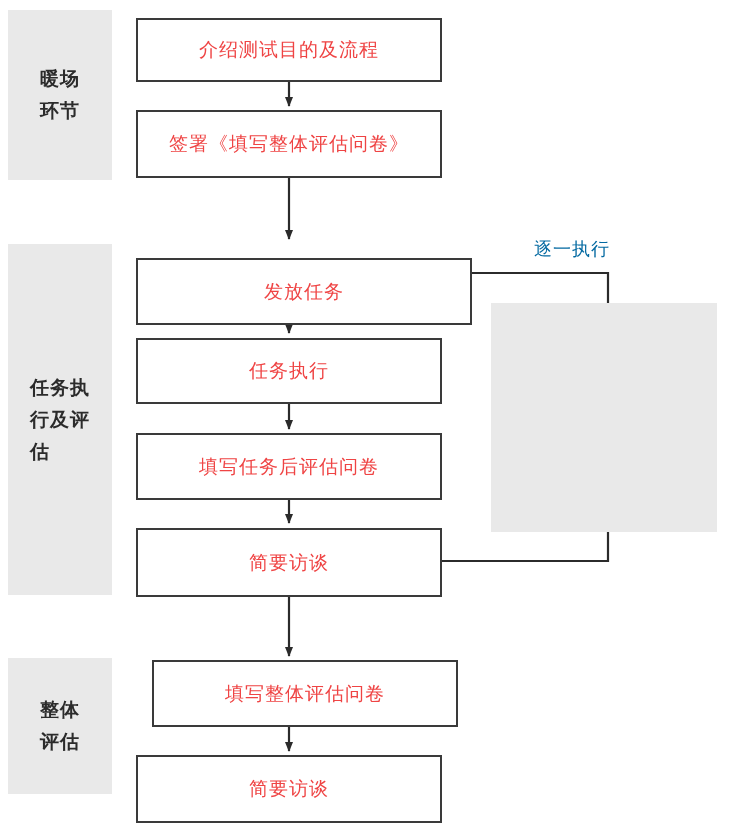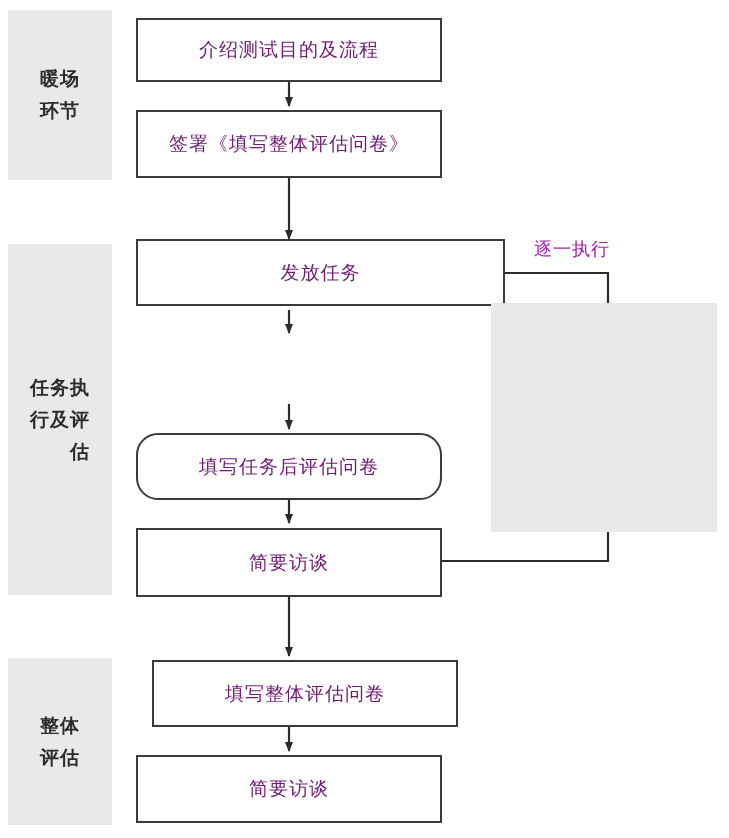--- a/index.html
+++ b/index.html
@@ -21,52 +21,52 @@
     top: 0;
     width: 729px;
     height: 838px;
   }
   .stage-label {
     position: absolute;
     background: #e9e9e9;
     display: flex;
     align-items: center;
     justify-content: center;
-    text-align: right;
+    text-align: left;
     font-weight: bold;
     font-size: 19px;
     line-height: 32px;
     color: #2b2b2b;
     letter-spacing: 1px;
     box-sizing: border-box;
     padding: 0 6px;
   }
   .flow-box {
     position: absolute;
     background: #ffffff;
     border: 2px solid #3a3a3a;
     display: flex;
     align-items: center;
     justify-content: center;
     text-align: center;
     font-size: 19px;
-    color: #701a75;
+    color: #ef4444;
     box-sizing: border-box;
     letter-spacing: 1px;
   }
   .task-panel {
     position: absolute;
     background: #e9e9e9;
     box-sizing: border-box;
     padding: 11px;
   }
   .loop-label {
     position: absolute;
     font-size: 18px;
-    color: #a21caf;
+    color: #0369a1;
     white-space: nowrap;
     letter-spacing: 1px;
     text-align: center;
   }
   svg.connectors {
     position: absolute;
     left: 0;
     top: 0;
     width: 729px;
     height: 838px;
@@ -110,35 +110,36 @@
   </div>
 
   <div class="stage-label" style="left:8px; top:244px; width:104px; height:351px;font-family:Liberation Serif, serif;">
     <div>
       <div>任务执</div>
       <div>行及评</div>
       <div>估</div>
     </div>
   </div>
 
-  <div class="stage-label" style="left:8px; top:658px; width:104px; height:167px;">
+  <div class="stage-label" style="left:8px; top:658px; width:104px; height:136px;">
     <div>
       <div>整体</div>
       <div>评估</div>
     </div>
   </div>
 
   <div class="flow-box" style="left:136px; top:18px; width:306px; height:64px;">介绍测试目的及流程</div>
 
   <div class="flow-box" style="left:136px; top:110px; width:306px; height:68px;">签署《填写整体评估问卷》</div>
 
-  <div class="flow-box" style="left:136px; top:239px; width:369px; height:67px;">发放任务</div>
+  <div class="flow-box" style="left:136px; top:258px; width:336px; height:67px;">发放任务</div>
 
+  <div class="flow-box" style="left:136px; top:338px; width:306px; height:66px;">任务执行</div>
 
-  <div class="flow-box" style="left:136px; top:433px; width:306px; height:67px;border-radius:22px;">填写任务后评估问卷</div>
+  <div class="flow-box" style="left:136px; top:433px; width:306px; height:67px;">填写任务后评估问卷</div>
 
   <div class="flow-box" style="left:136px; top:528px; width:306px; height:69px;">简要访谈</div>
 
   <div class="flow-box" style="left:152px; top:660px; width:306px; height:67px;">填写整体评估问卷</div>
 
   <div class="flow-box" style="left:136px; top:755px; width:306px; height:68px;">简要访谈</div>
 
   <div class="loop-label" style="left:534px; top:237px;">逐一执行</div>
 
   <div class="task-panel" style="left:491px; top:303px; width:226px; height:229px;">

